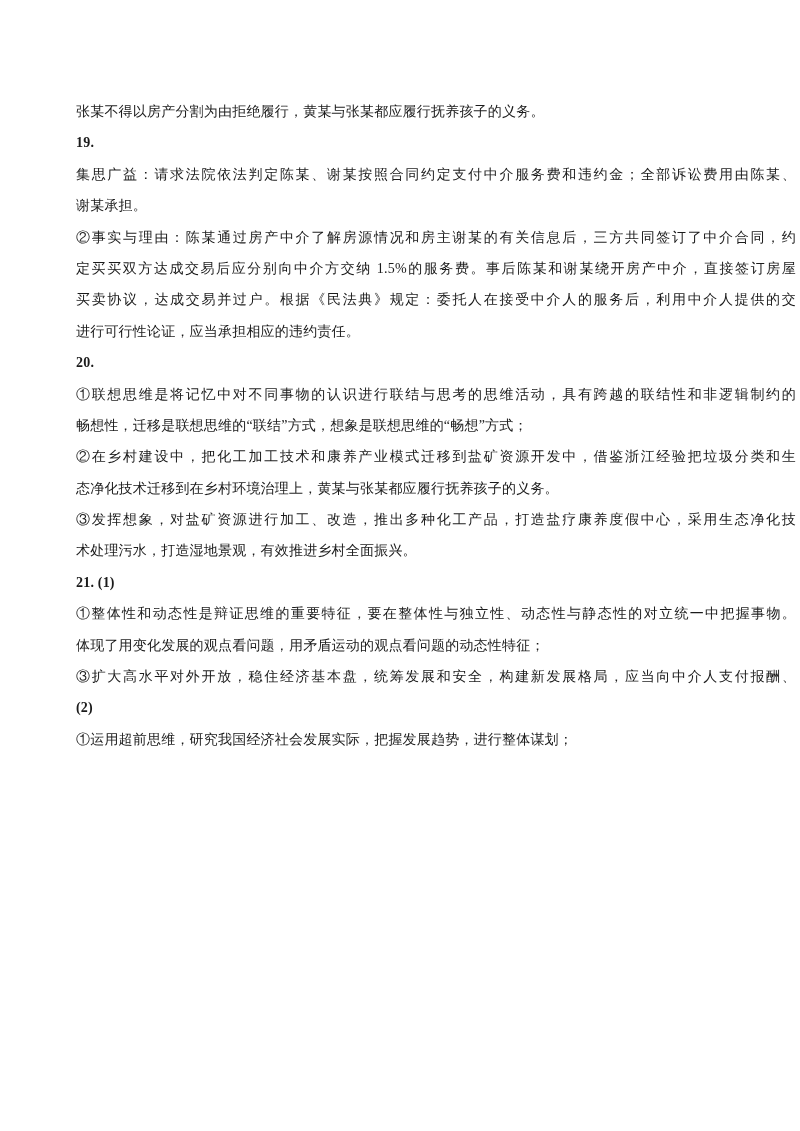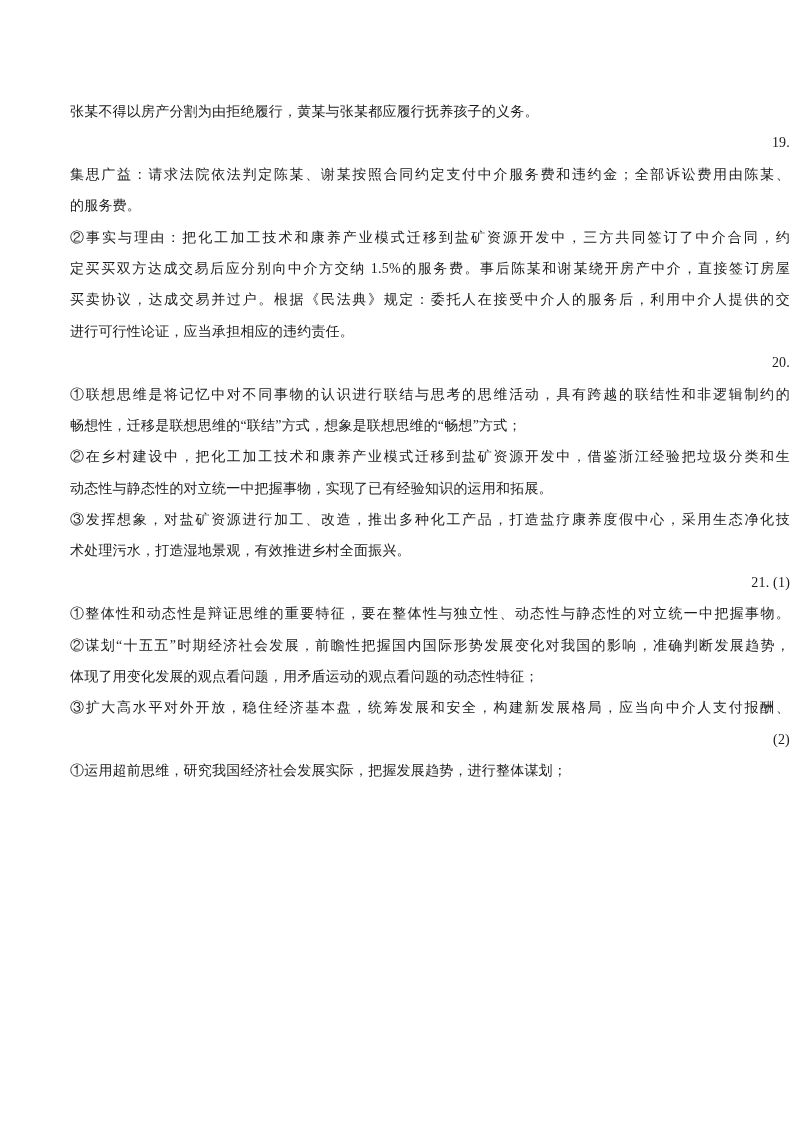--- a/index.html
+++ b/index.html
@@ -10,72 +10,72 @@
   .page {
     position: relative;
     width: 800px;
     height: 1131px;
     background: #ffffff;
     overflow: hidden;
     font-family: "Liberation Serif", "DejaVu Serif", serif;
   }
   .content {
     position: absolute;
-    left: 70px;
+    left: 76px;
     top: 96px;
     width: 720px;
     color: #1b1b1b;
     font-size: 14px;
   }
   .line {
     height: 31.4px;
     line-height: 31.4px;
     overflow: hidden;
     text-align: left;
     letter-spacing: 0.2px;
   }
   .line.full {
     text-align: justify;
     text-align-last: justify;
     text-justify: inter-character;
   }
   .heading {
-    text-align: right;
+    text-align: left;
+    font-weight: bold;
   }
 </style>
 </head>
 <body>
 
 <div class="page">
   <div class="content" id="content">
       <section>
         <div class="line">张某不得以房产分割为由拒绝履行，黄某与张某都应履行抚养孩子的义务。</div>
       </section>
       <section>
         <div class="line heading">19.</div>
         <div class="line full">集思广益：请求法院依法判定陈某、谢某按照合同约定支付中介服务费和违约金；全部诉讼费用由陈某、</div>
-        <div class="line">的服务费。</div>
-        <div class="line full">②事实与理由：把化工加工技术和康养产业模式迁移到盐矿资源开发中，三方共同签订了中介合同，约</div>
+        <div class="line">谢某承担。</div>
+        <div class="line full">②事实与理由：陈某通过房产中介了解房源情况和房主谢某的有关信息后，三方共同签订了中介合同，约</div>
         <div class="line full">定买买双方达成交易后应分别向中介方交纳 1.5%的服务费。事后陈某和谢某绕开房产中介，直接签订房屋</div>
         <div class="line full">买卖协议，达成交易并过户。根据《民法典》规定：委托人在接受中介人的服务后，利用中介人提供的交</div>
         <div class="line">进行可行性论证，应当承担相应的违约责任。</div>
       </section>
       <section>
         <div class="line heading">20.</div>
         <div class="line full">①联想思维是将记忆中对不同事物的认识进行联结与思考的思维活动，具有跨越的联结性和非逻辑制约的</div>
         <div class="line">畅想性，迁移是联想思维的“联结”方式，想象是联想思维的“畅想”方式；</div>
         <div class="line full">②在乡村建设中，把化工加工技术和康养产业模式迁移到盐矿资源开发中，借鉴浙江经验把垃圾分类和生</div>
-        <div class="line">动态性与静态性的对立统一中把握事物，实现了已有经验知识的运用和拓展。</div>
+        <div class="line">态净化技术迁移到在乡村环境治理上，黄某与张某都应履行抚养孩子的义务。</div>
         <div class="line full">③发挥想象，对盐矿资源进行加工、改造，推出多种化工产品，打造盐疗康养度假中心，采用生态净化技</div>
         <div class="line">术处理污水，打造湿地景观，有效推进乡村全面振兴。</div>
       </section>
       <section>
         <div class="line heading">21. (1)</div>
         <div class="line full">①整体性和动态性是辩证思维的重要特征，要在整体性与独立性、动态性与静态性的对立统一中把握事物。</div>
-        <div class="line full">②谋划“十五五”时期经济社会发展，前瞻性把握国内国际形势发展变化对我国的影响，准确判断发展趋势，</div>
         <div class="line">体现了用变化发展的观点看问题，用矛盾运动的观点看问题的动态性特征；</div>
         <div class="line full">③扩大高水平对外开放，稳住经济基本盘，统筹发展和安全，构建新发展格局，应当向中介人支付报酬、</div>
       </section>
       <section>
         <div class="line heading">(2)</div>
         <div class="line">①运用超前思维，研究我国经济社会发展实际，把握发展趋势，进行整体谋划；</div>
       </section>
     </div>
 </div>
 

